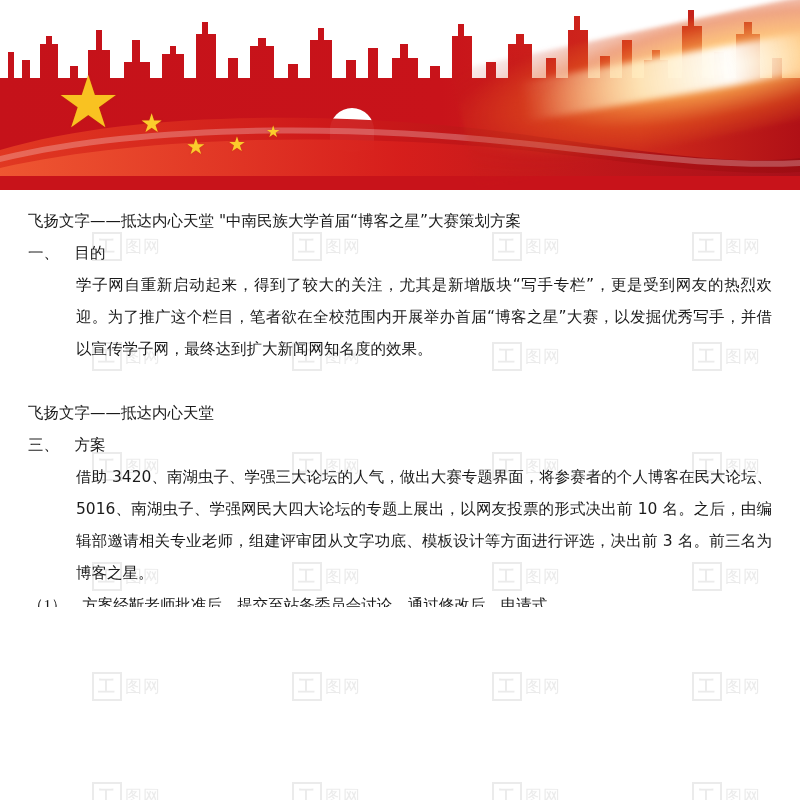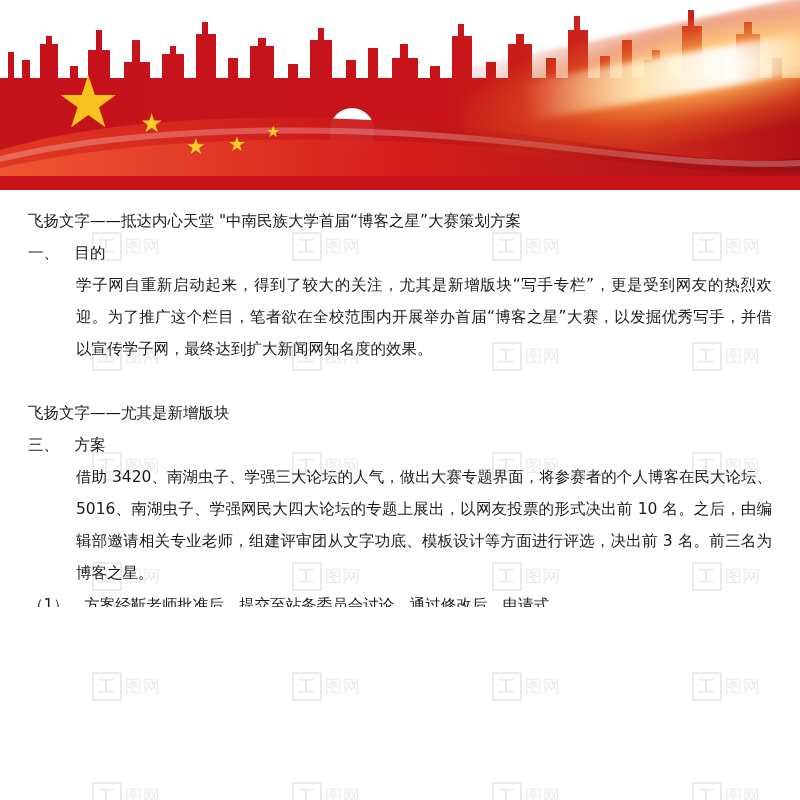--- a/index.html
+++ b/index.html
@@ -124,20 +124,21 @@
     height: 32px;
   }
   .heading {
     white-space: nowrap;
   }
 
   .cut-line {
     overflow: hidden;
     height: 18px;
     line-height: 32px;
+    font-family: Liberation Serif, serif;
   }
 </style>
 </head>
 <body>
 
 <div class="page">
 
   <div class="banner">
 
     <svg class="skyline-svg" viewBox="0 0 800 190" preserveAspectRatio="none">
@@ -241,21 +242,21 @@
 
   <div class="content">
 
     <div class="line">飞扬文字——抵达内心天堂  "中南民族大学首届“博客之星”大赛策划方案</div>
 
     <div class="heading">一、　目的</div>
     <div class="para">学子网自重新启动起来，得到了较大的关注，尤其是新增版块“写手专栏”，更是受到网友的热烈欢迎。为了推广这个栏目，笔者欲在全校范围内开展举办首届“博客之星”大赛，以发掘优秀写手，并借以宣传学子网，最终达到扩大新闻网知名度的效果。</div>
 
     <div class="blank-line"></div>
 
-    <div class="line">飞扬文字——尤其是新增版块</div>
+    <div class="line">飞扬文字——抵达内心天堂</div>
 
     <div class="heading">三、　方案</div>
     <div class="para">借助 3420、南湖虫子、学强三大论坛的人气，做出大赛专题界面，将参赛者的个人博客在民大论坛、5016、南湖虫子、学强网民大四大论坛的专题上展出，以网友投票的形式决出前 10 名。之后，由编辑部邀请相关专业老师，组建评审团从文字功底、模板设计等方面进行评选，决出前 3 名。前三名为博客之星。</div>
 
     <div class="cut-line">（1）　方案经靳老师批准后，提交至站务委员会讨论，通过修改后，申请式</div>
 
   </div>
 
 </div>
 

